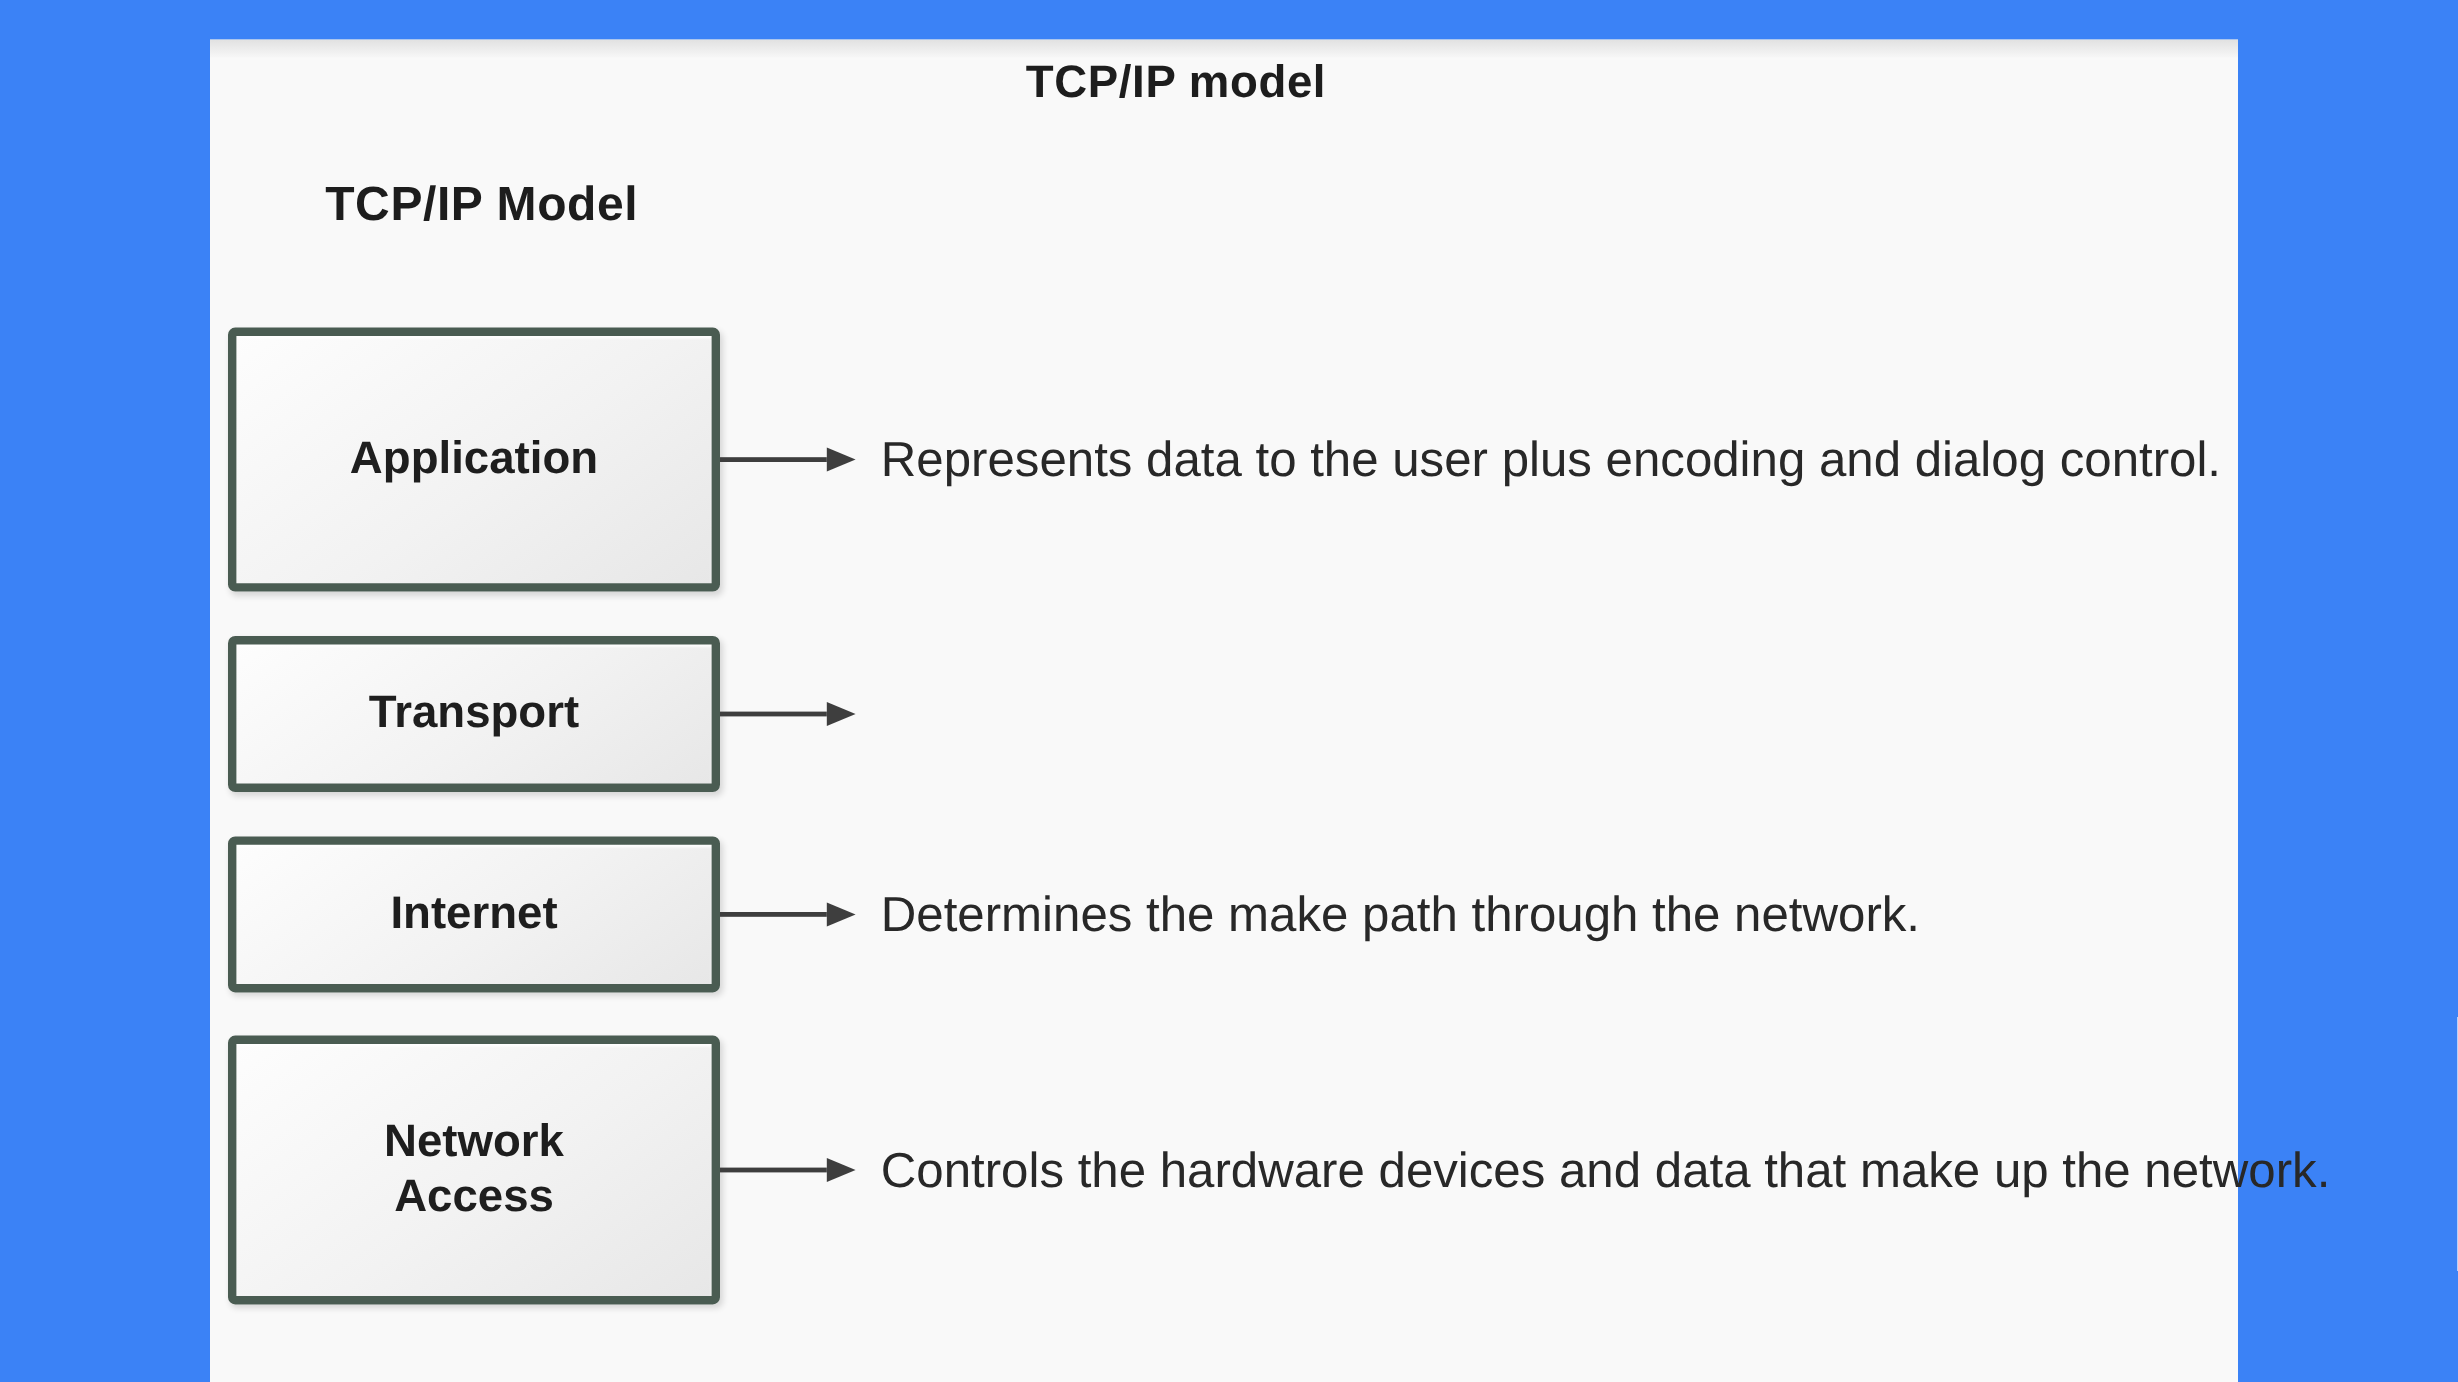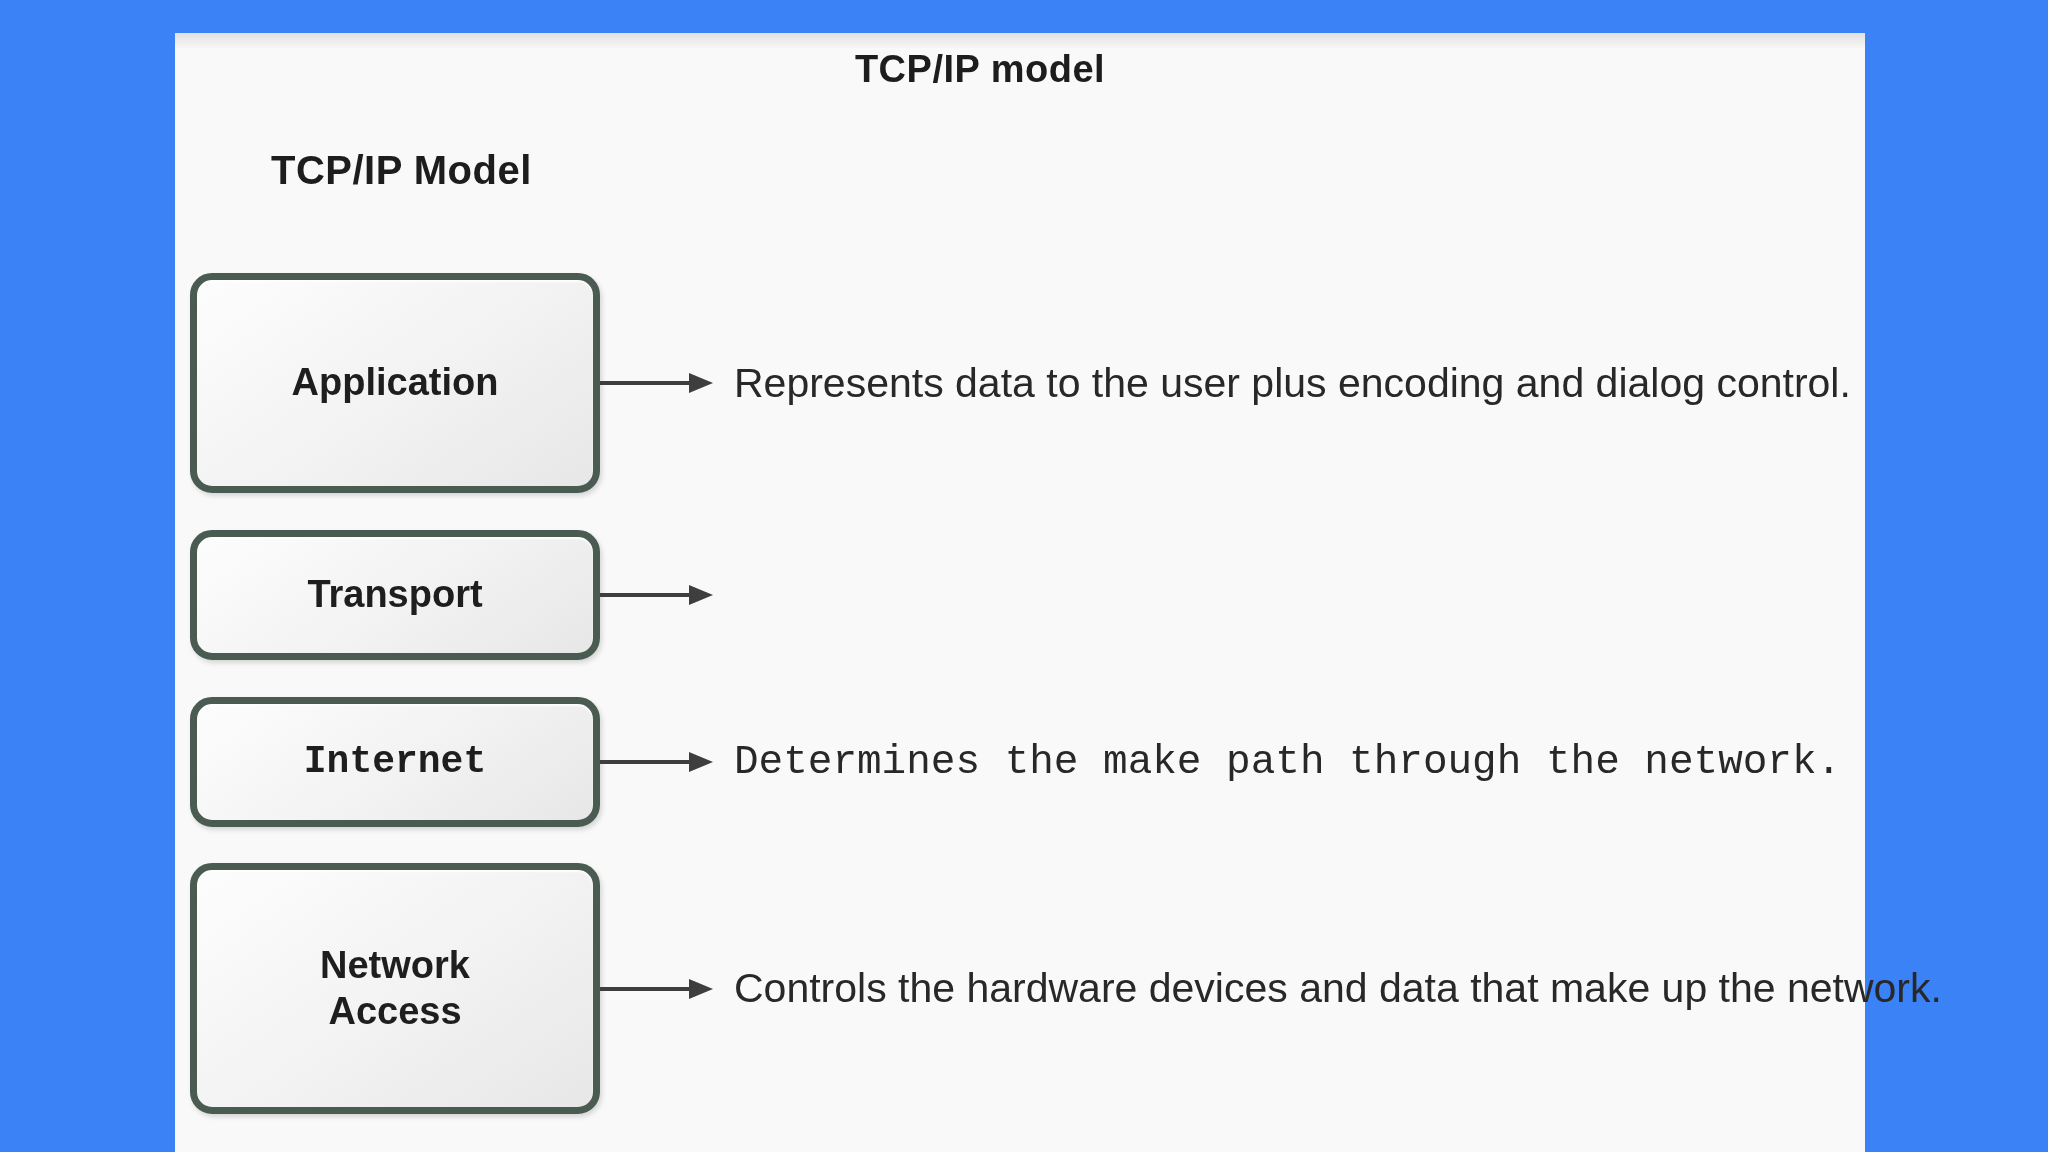--- a/index.html
+++ b/index.html
@@ -56,43 +56,43 @@
   .layer-row {
     position: absolute;
     left: 190px;
     display: flex;
     align-items: center;
   }
   .layer-box {
     width: 410px;
     box-sizing: border-box;
     border: 7px solid var(--box-border, #4a5c52);
-    border-radius: 22px;
+    border-radius: 6px;
     background: linear-gradient(145deg, #fdfdfd 0%, #f2f2f2 55%, #e7e7e7 100%);
     box-shadow: 2px 3px 5px rgba(0,0,0,0.14), inset 0 2px 2px rgba(255,255,255,0.9);
     display: flex;
     align-items: center;
     justify-content: center;
     flex: 0 0 auto;
   }
   .layer-label {
     font-size: 38px;
     font-weight: bold;
     color: #1e1e1e;
     text-align: center;
     line-height: 1.2;
   }
   .row-0 { top: 273px; }
   .row-0 .layer-box { height: 220px; }
   .row-1 { top: 530px; }
   .row-1 .layer-box { height: 130px; align-items: center; }
-  .row-2 { top: 697px; font-family: Liberation Mono, monospace; }
+  .row-2 { top: 697px; }
   .row-2 .layer-box { height: 130px; }
   .row-3 { top: 863px; }
-  .row-3 .layer-box { height: 251px; }
+  .row-3 .layer-box { height: 224px; }
   .row-3 .layer-label { max-width: 210px; }
   .arrow {
     display: flex;
     align-items: center;
     flex: 0 0 auto;
   }
   .arrow-line {
     width: 89px;
     height: 4px;
     background: var(--arrow-color, #3e3e3e);

